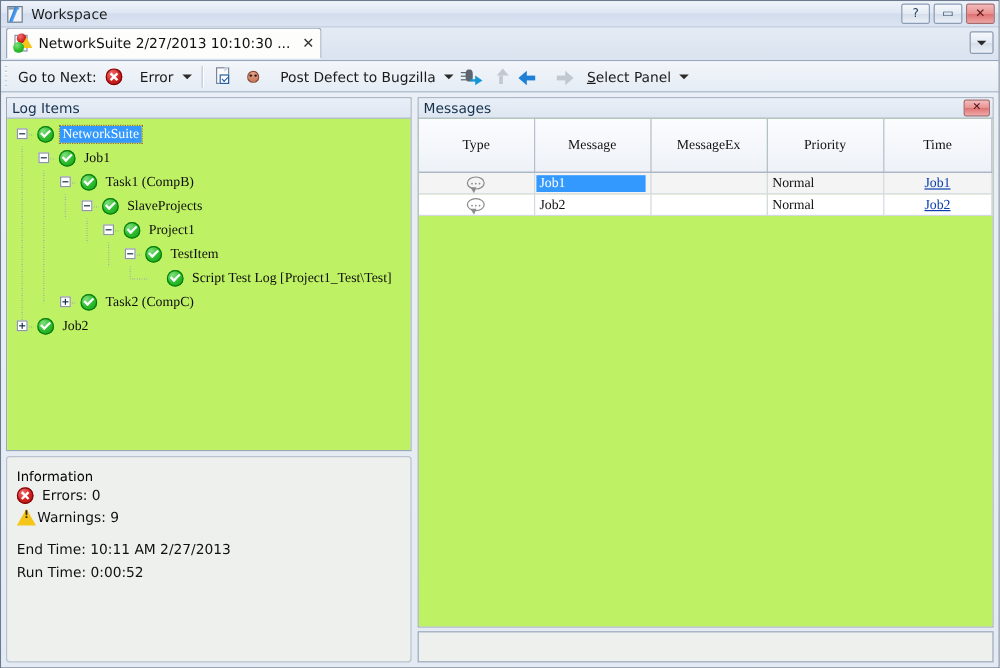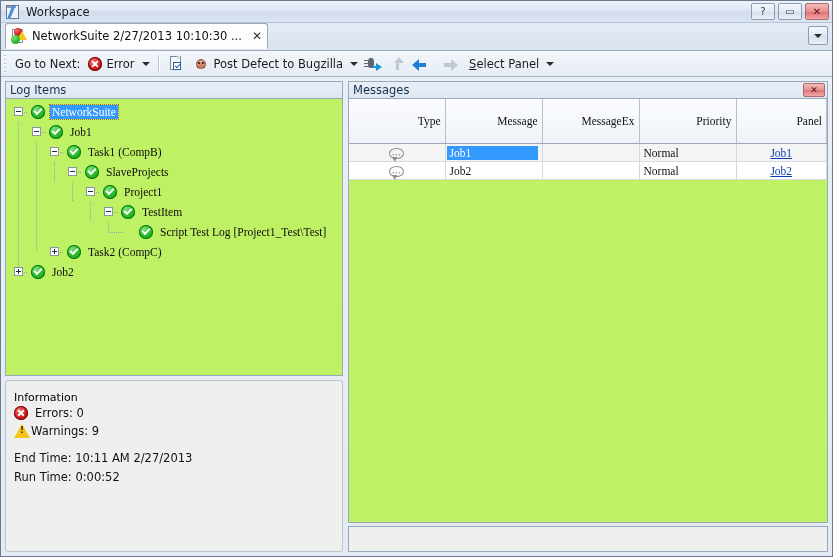--- a/index.html
+++ b/index.html
@@ -157,21 +157,21 @@
     margin: 0 5px 0 2px;
   }
   .tb-item {
     display: flex;
     align-items: center;
     height: 22px;
     padding: 0 3px;
     cursor: pointer;
     white-space: nowrap;
   }
-  .tb-item .txt { font-size: 11.5px; color: #1b1b1b; margin-left: 4px; }
+  .tb-item .txt { font-size: 11.5px; color: #1b1b1b; margin-left: 14px; }
   .caret {
     width: 0; height: 0;
     border-left: 4px solid transparent;
     border-right: 4px solid transparent;
     border-top: 4px solid #2b2b2b;
     margin-left: 7px;
   }
   .tb-sep {
     width: 1px; height: 18px;
     background: #bcc6d4;
@@ -393,21 +393,21 @@
   .mtable { width: 100%; border-collapse: collapse; table-layout: fixed; }
   .mtable th {
     height: 18px;
     box-sizing: border-box;
     background: linear-gradient(to bottom, #fbfcfe 0%, #eef2f8 100%);
     border-right: 1px solid #b6bfcc;
     border-bottom: 1px solid #9aa8bb;
     font-weight: normal;
     font-size: 11.5px;
     color: #111;
-    text-align: right;
+    text-align: center;
     padding: 16px 4px;
     cursor: pointer;
     margin-left: 25px;
   }
   .mtable td {
     height: 18px;
     box-sizing: border-box;
     border-right: 1px solid #d4d9e1;
     border-bottom: 1px solid #d4d9e1;
     font-size: 11.5px;
@@ -868,21 +868,21 @@
               <col style="width:97px;">
               <col style="width:97px;">
               <col>
             </colgroup>
             <thead>
               <tr>
                 <th>Type</th>
                 <th>Message</th>
                 <th>MessageEx</th>
                 <th>Priority</th>
-                <th>Panel</th>
+                <th>Time</th>
               </tr>
             </thead>
             <tbody>
               <tr class="r0">
                 <td class="type-cell">
                   <span class="bubble-icon"><span class="bubble-dots">•••</span></span>
                 </td>
                 <td>
                   <span class="cell-sel">Job1</span>
                 </td>

